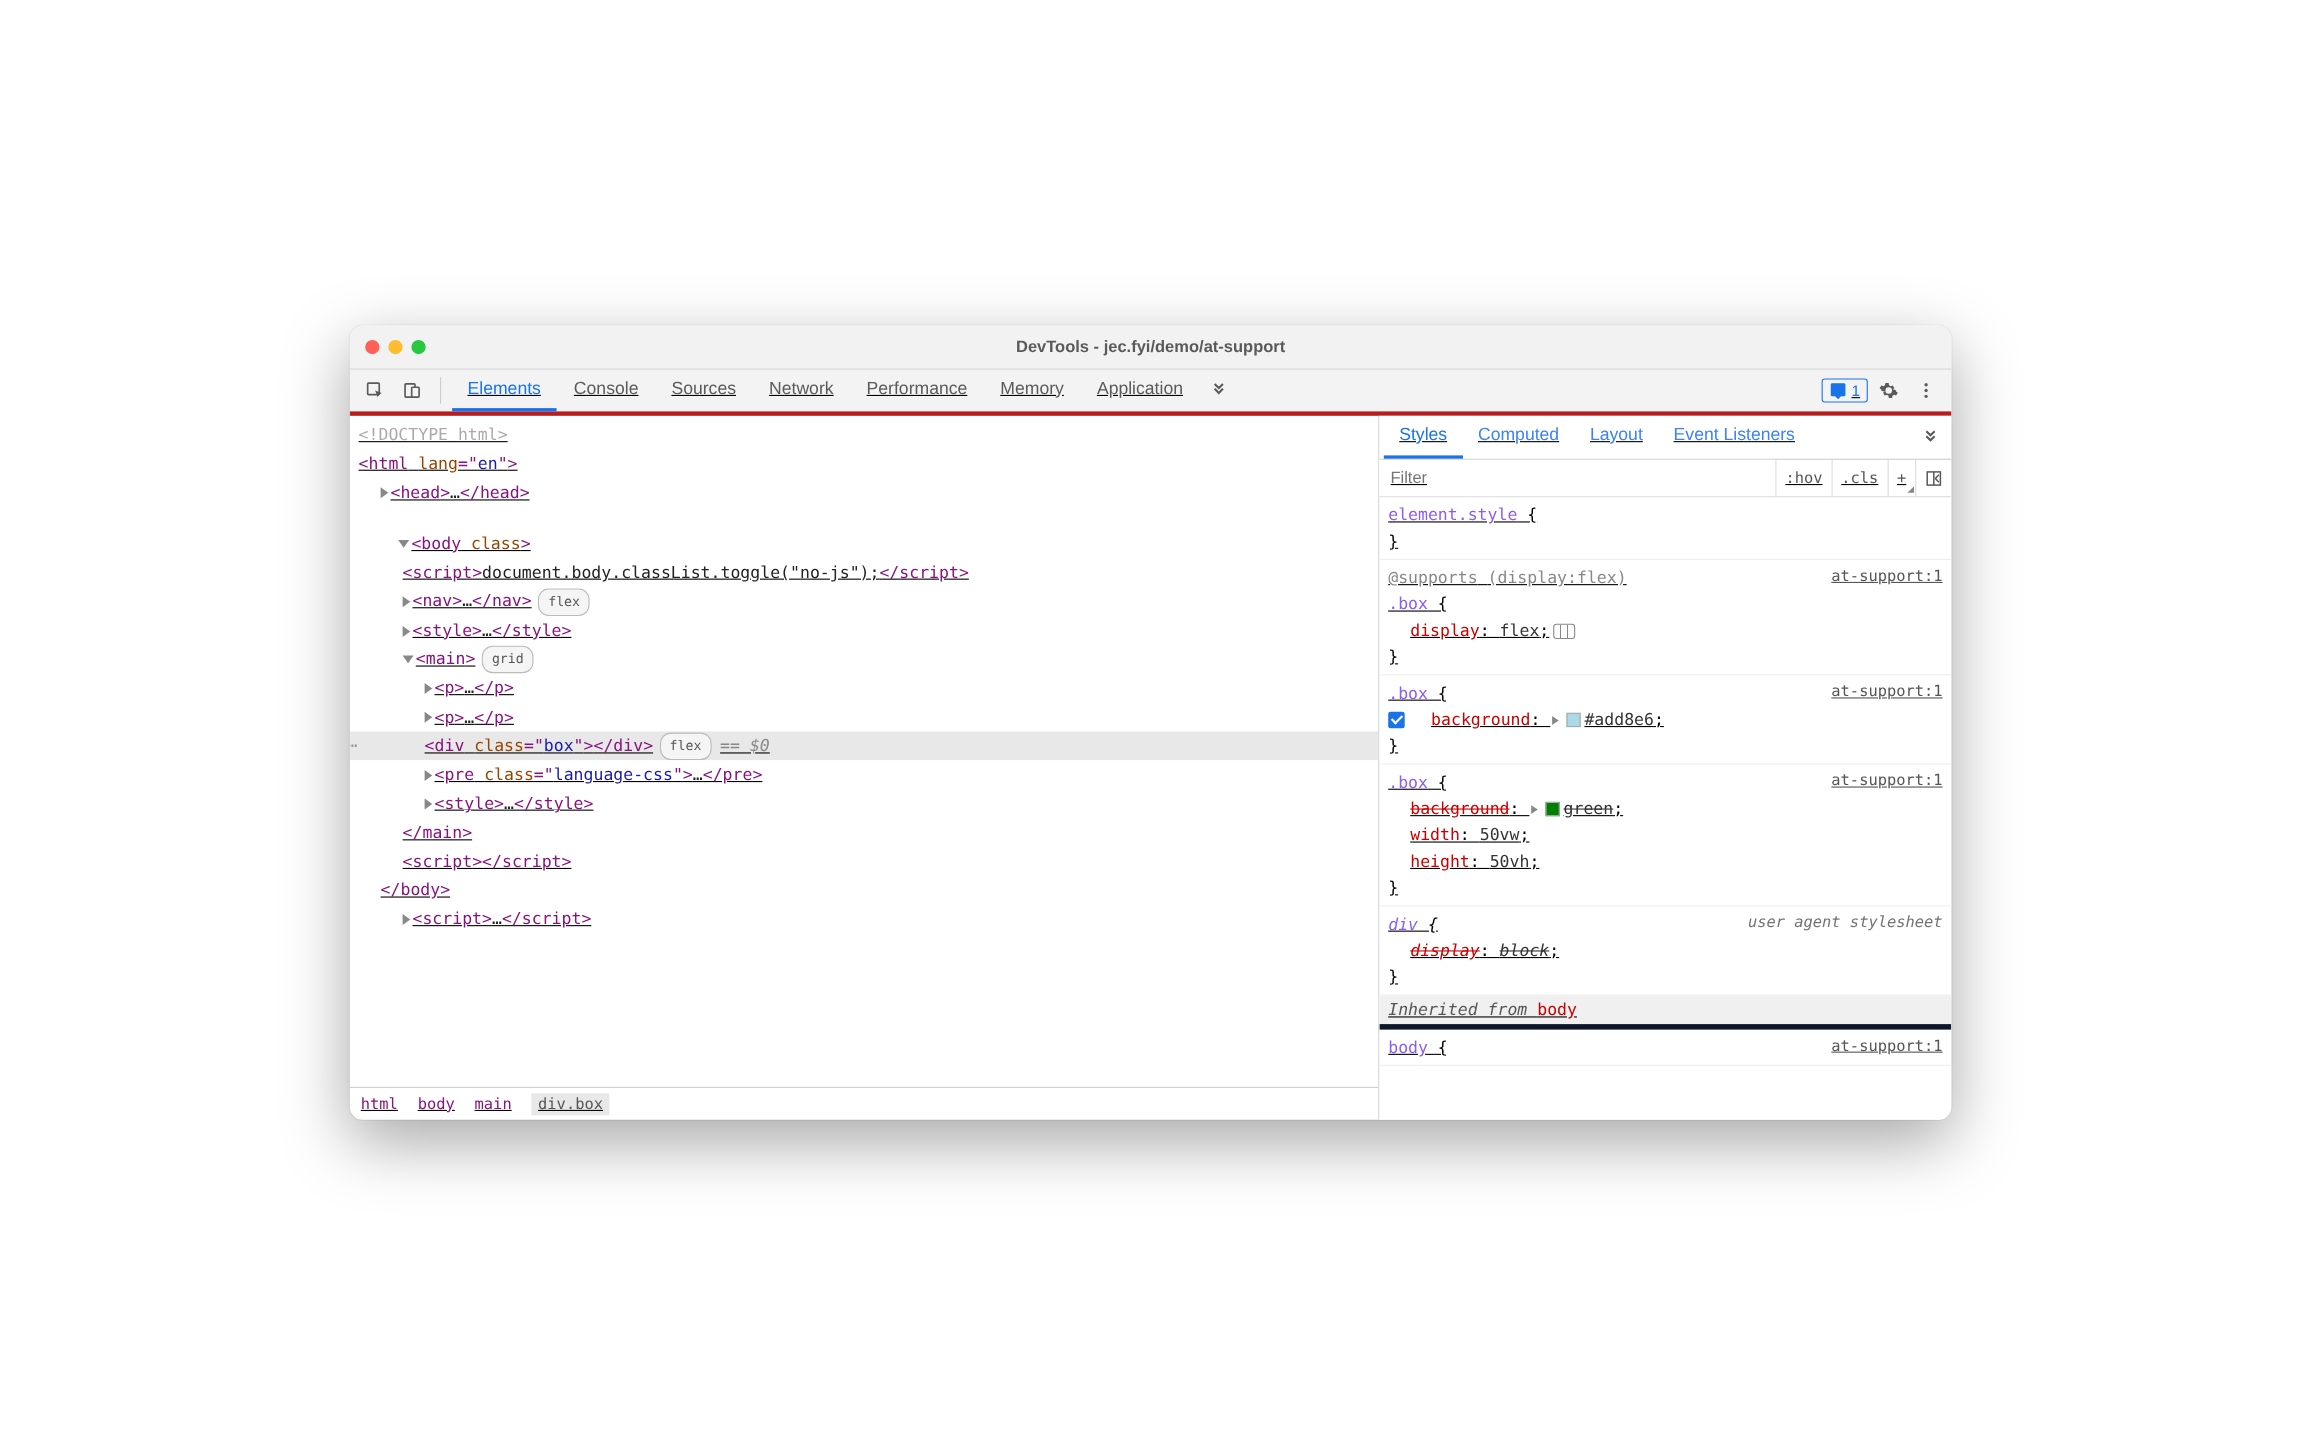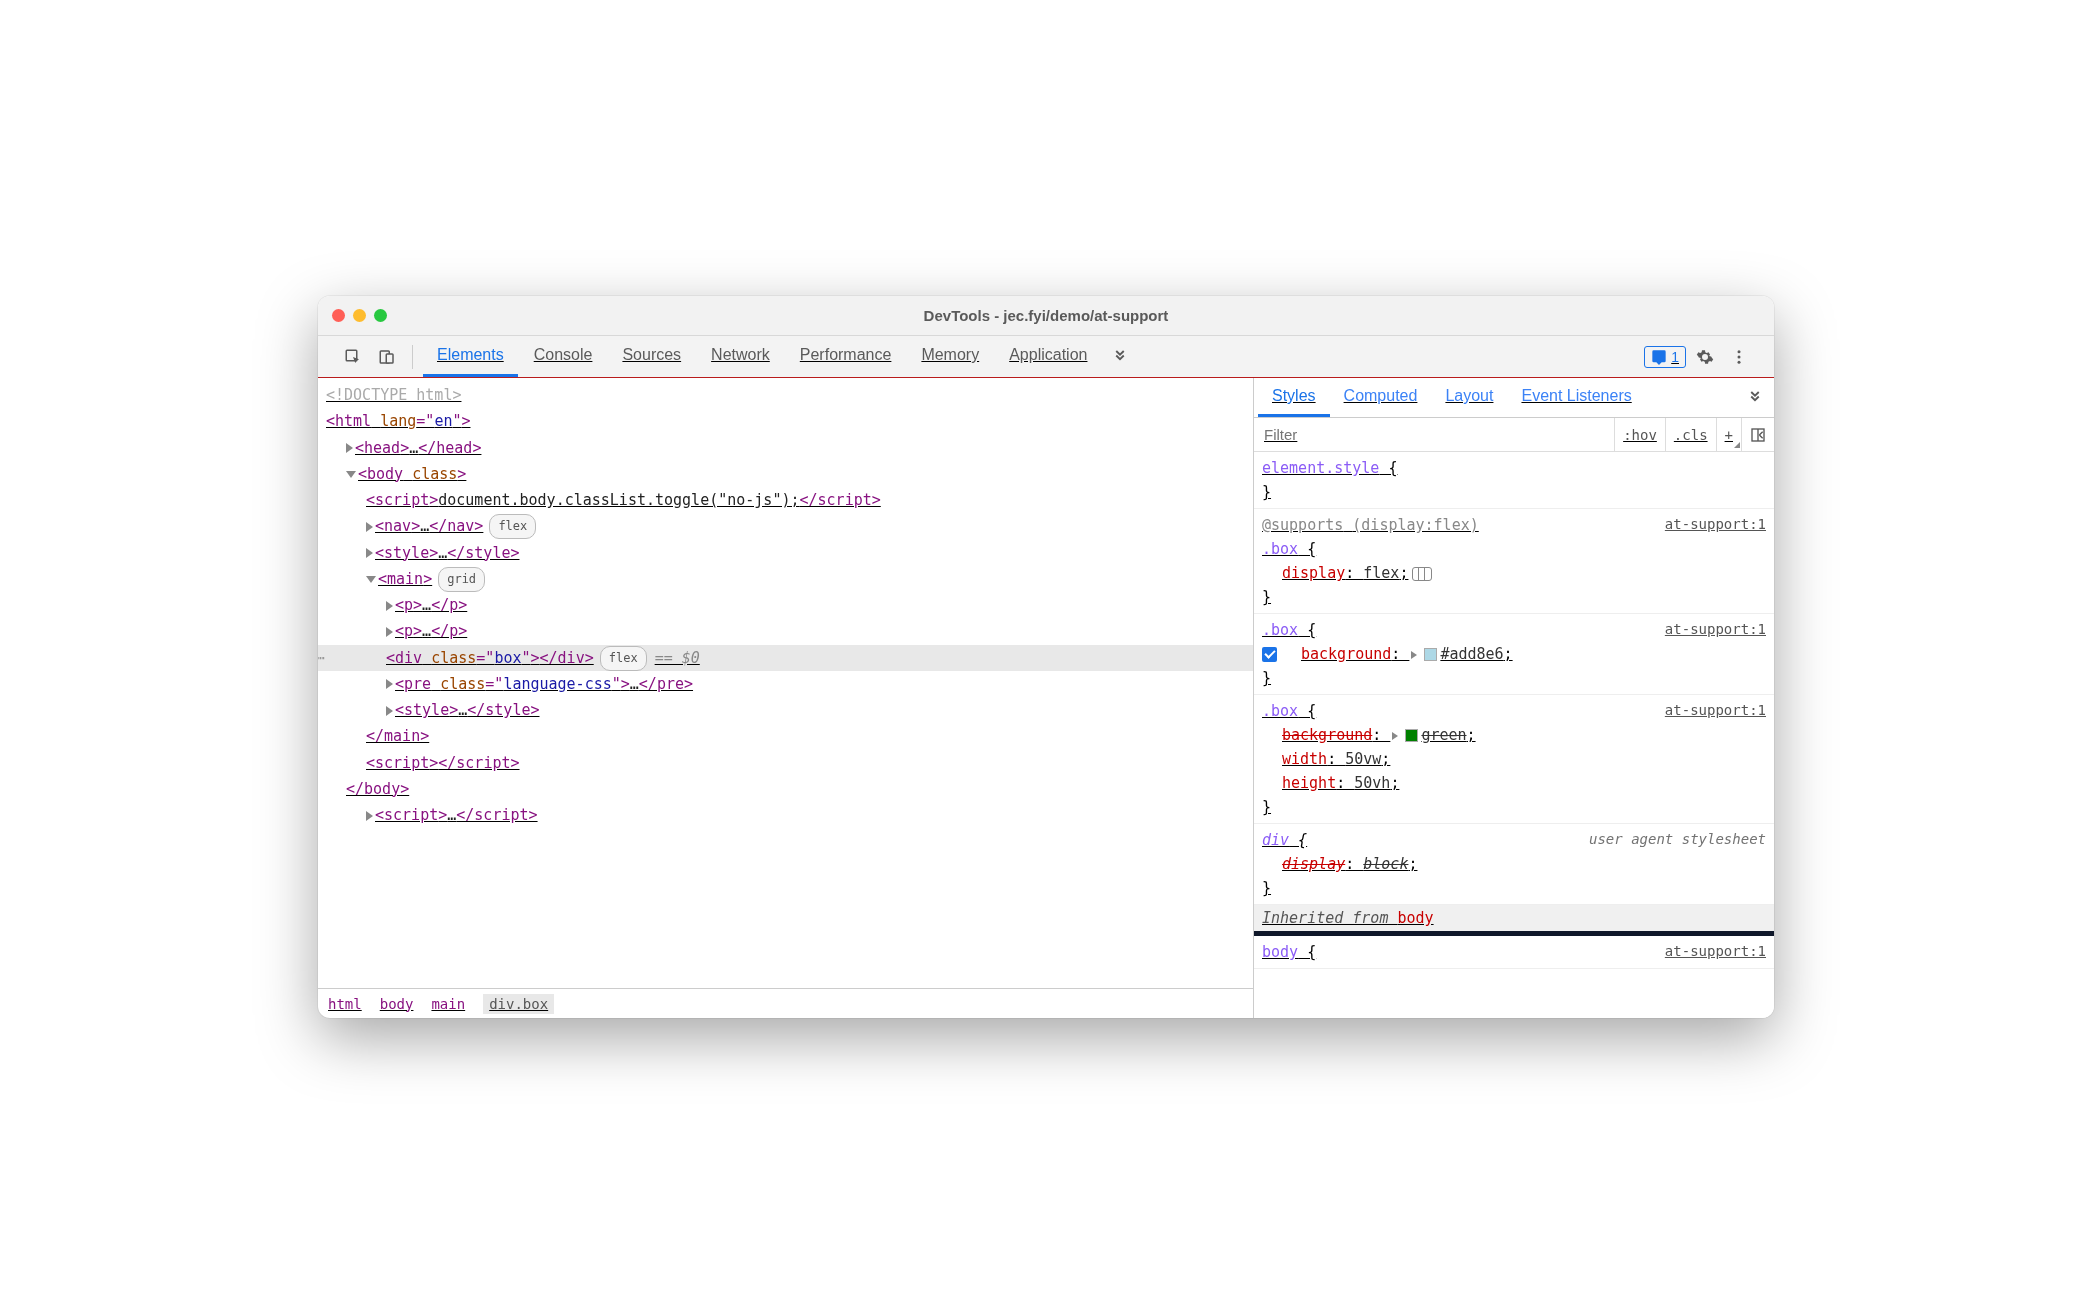--- a/index.html
+++ b/index.html
@@ -43,22 +43,22 @@
   font-size: 15px;
   font-weight: 600;
   color: #5a5a5a;
   pointer-events: none;
 }
 .main-toolbar {
   height: 42px;
   display: flex;
   align-items: center;
   background: #f3f3f3;
-  border-bottom: 1px solid #b91c1c;
-  padding: 0 20px;
+  border-bottom: 4px solid #b91c1c;
+  padding: 0 8px;
   gap: 4px;
 }
 .tool-btn {
   width: 30px; height: 30px;
   display: flex;
   align-items: center;
   justify-content: center;
   border-radius: 3px;
   color: #5a5a5a;
 }
@@ -383,21 +383,21 @@
         </svg>
     </div>
   </div>
 
   <div class="content">
     <div class="left-panel">
       <div class="dom-tree" id="dom-tree">
           <div class="dom-line" style="padding-left: 8px;"><span class="comment">&lt;!DOCTYPE html&gt;</span></div>
           <div class="dom-line" style="padding-left: 8px;"><span class="tag">&lt;html</span> <span class="attr-name">lang</span><span class="tag">="</span><span class="attr-value">en</span><span class="tag">"</span><span class="tag">&gt;</span></div>
           <div class="dom-line" style="padding-left: 28px;"><span class="triangle right"></span><span class="tag">&lt;head</span><span class="tag">&gt;</span><span class="text-node">…</span><span class="tag">&lt;/head&gt;</span></div>
-          <div class="dom-line" style="padding-left: 28px;"><span class="triangle down"></span><span class="tag">&lt;body</span> <span class="attr-name">class</span><span class="tag">&gt;</span></div>
+          <div class="dom-line" style="padding-left: 44px; margin-top: 20px;"><span class="triangle down"></span><span class="tag">&lt;body</span> <span class="attr-name">class</span><span class="tag">&gt;</span></div>
           <div class="dom-line" style="padding-left: 48px;"><span class="tag">&lt;script</span><span class="tag">&gt;</span><span class="text-node">document.body.classList.toggle("no-js");</span><span class="tag">&lt;/script&gt;</span></div>
           <div class="dom-line" style="padding-left: 48px;"><span class="triangle right"></span><span class="tag">&lt;nav</span><span class="tag">&gt;</span><span class="text-node">…</span><span class="tag">&lt;/nav&gt;</span><span class="pill">flex</span></div>
           <div class="dom-line" style="padding-left: 48px;"><span class="triangle right"></span><span class="tag">&lt;style</span><span class="tag">&gt;</span><span class="text-node">…</span><span class="tag">&lt;/style&gt;</span></div>
           <div class="dom-line" style="padding-left: 48px;"><span class="triangle down"></span><span class="tag">&lt;main</span><span class="tag">&gt;</span><span class="pill">grid</span></div>
           <div class="dom-line" style="padding-left: 68px;"><span class="triangle right"></span><span class="tag">&lt;p</span><span class="tag">&gt;</span><span class="text-node">…</span><span class="tag">&lt;/p&gt;</span></div>
           <div class="dom-line" style="padding-left: 68px;"><span class="triangle right"></span><span class="tag">&lt;p</span><span class="tag">&gt;</span><span class="text-node">…</span><span class="tag">&lt;/p&gt;</span></div>
           <div class="dom-line selected" style="padding-left: 68px;"><span class="tag">&lt;div</span> <span class="attr-name">class</span><span class="tag">="</span><span class="attr-value">box</span><span class="tag">"</span><span class="tag">&gt;</span><span class="tag">&lt;/div&gt;</span><span class="pill">flex</span><span class="selref">== $0</span></div>
           <div class="dom-line" style="padding-left: 68px;"><span class="triangle right"></span><span class="tag">&lt;pre</span> <span class="attr-name">class</span><span class="tag">="</span><span class="attr-value">language-css</span><span class="tag">"</span><span class="tag">&gt;</span><span class="text-node">…</span><span class="tag">&lt;/pre&gt;</span></div>
           <div class="dom-line" style="padding-left: 68px;"><span class="triangle right"></span><span class="tag">&lt;style</span><span class="tag">&gt;</span><span class="text-node">…</span><span class="tag">&lt;/style&gt;</span></div>
           <div class="dom-line" style="padding-left: 48px;"><span class="tag">&lt;/main&gt;</span></div>

